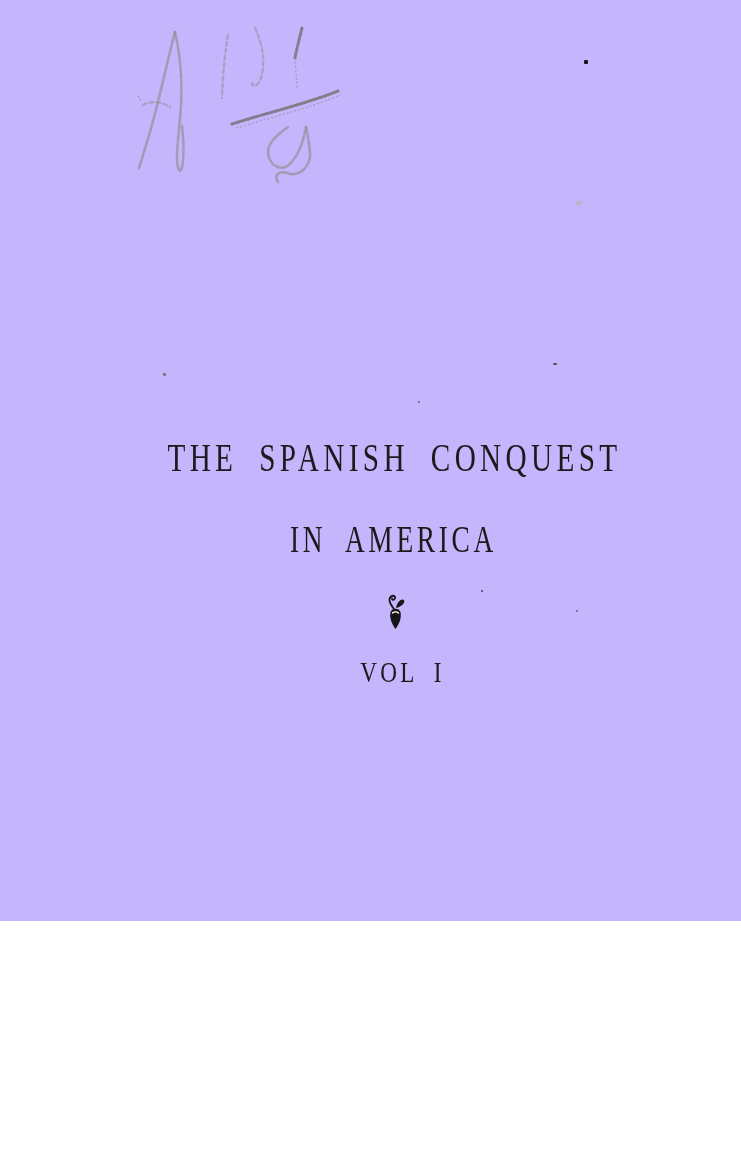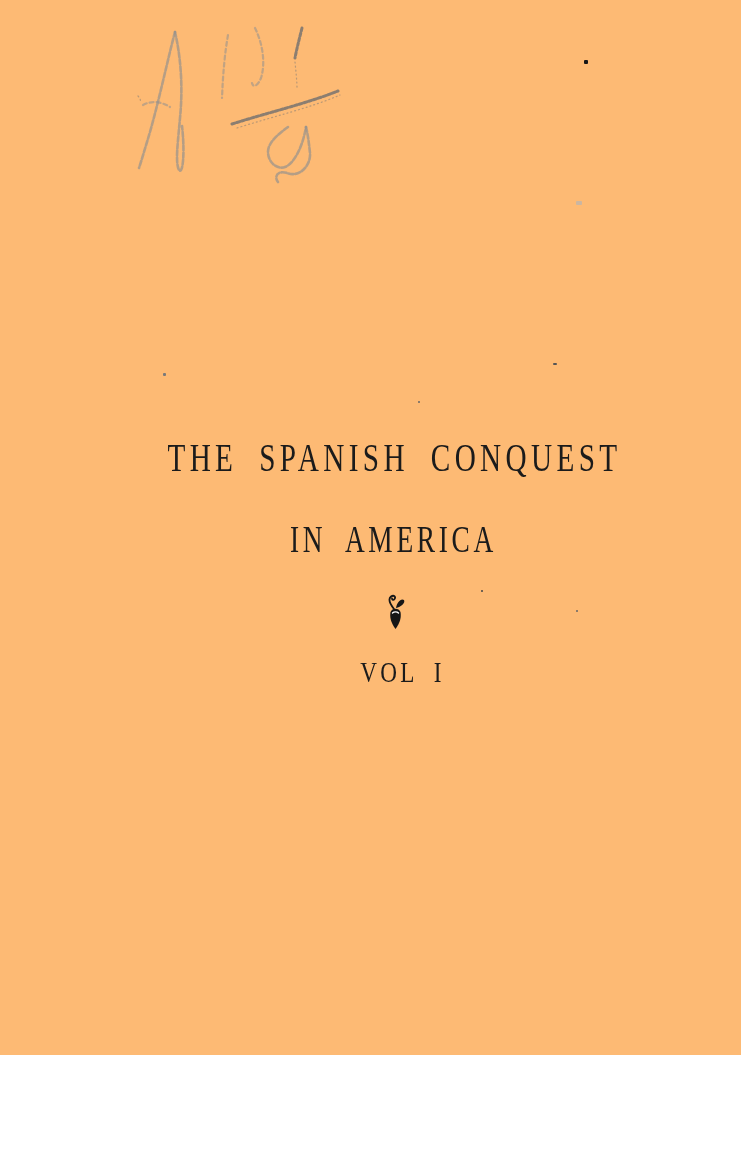--- a/index.html
+++ b/index.html
@@ -9,22 +9,22 @@
   body {
     width: 741px;
     height: 1149px;
     background: #ffffff;
     overflow: hidden;
     font-family: "Liberation Serif", serif;
   }
   .page {
     position: relative;
     width: 741px;
-    height: 1055px;
-    background: #fdba74;
+    height: 921px;
+    background: #c4b5fd;
   }
   
   .print-line {
     position: absolute;
     left: 0;
     width: 741px;
     text-align: center;
     color: #1b1b1b;
     line-height: 1;
     white-space: nowrap;

